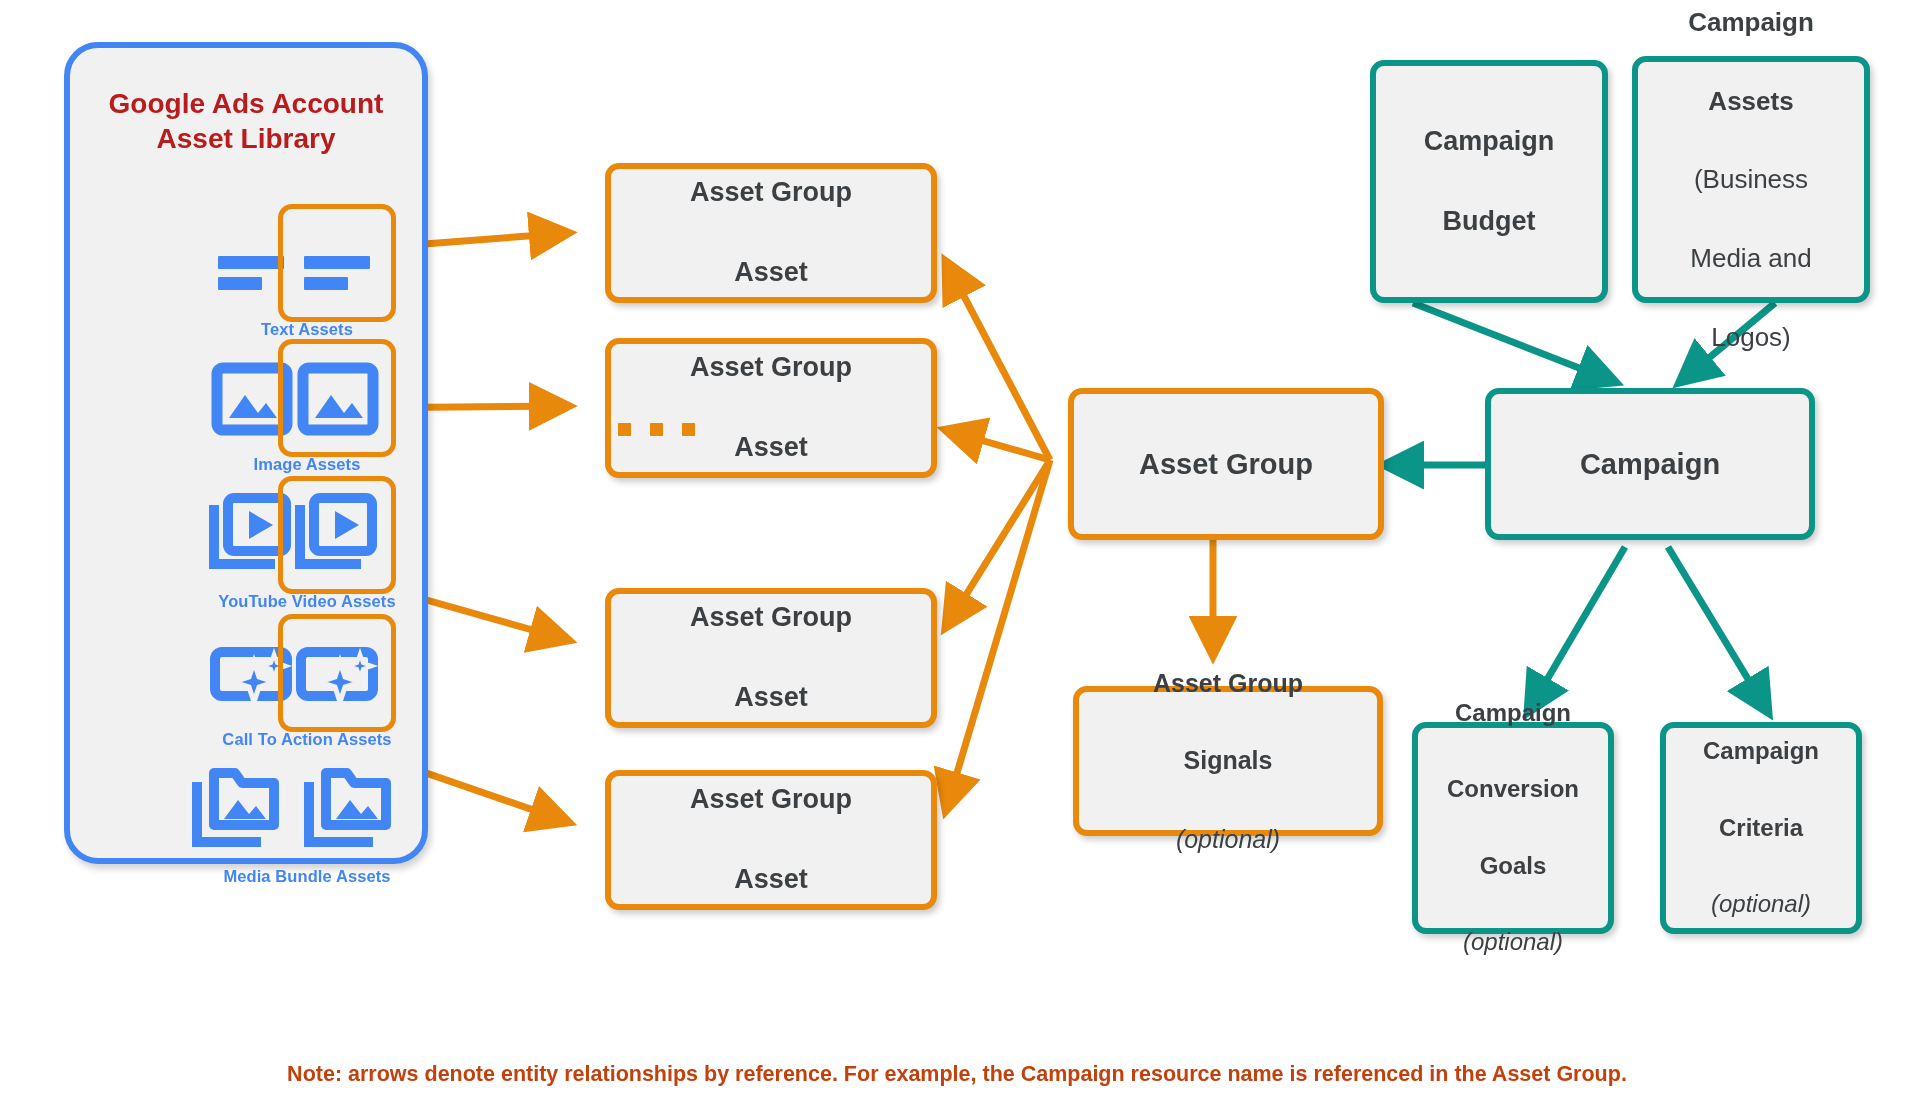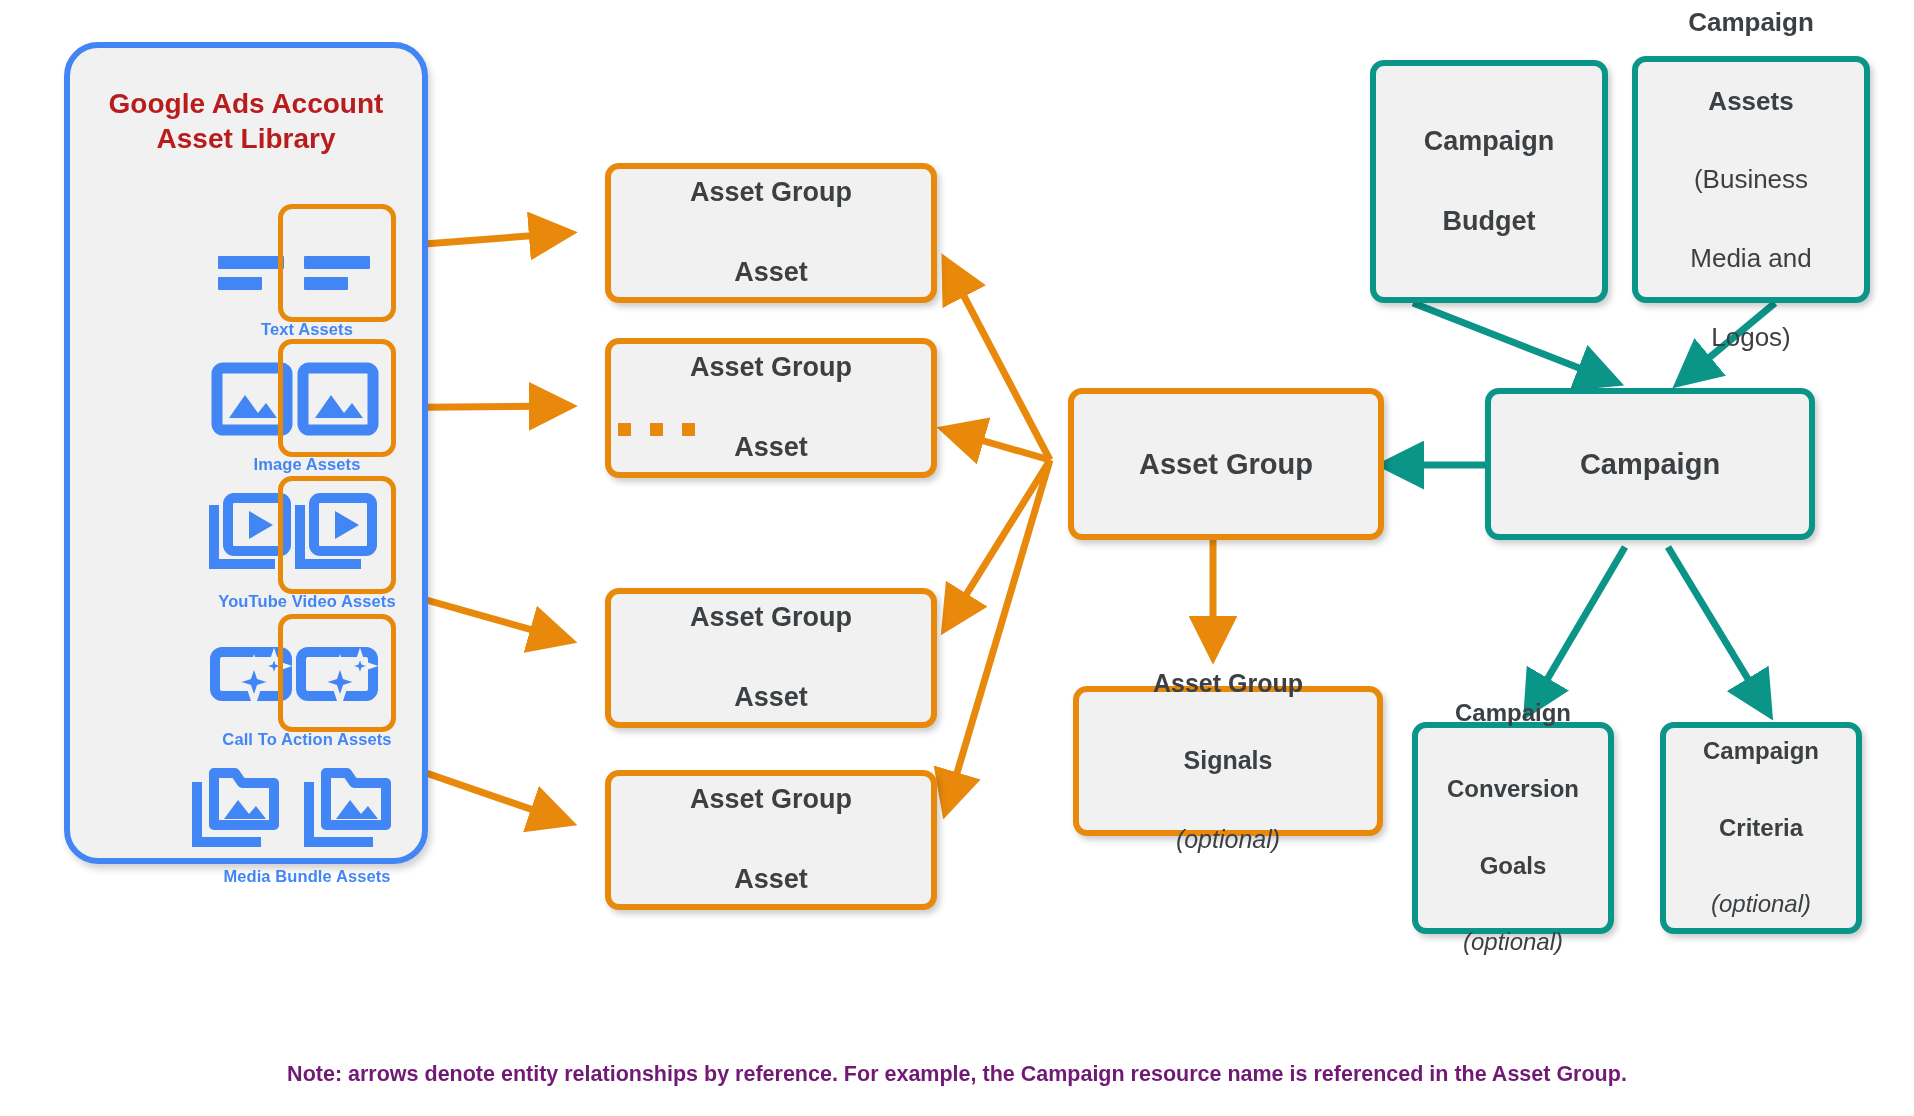--- a/index.html
+++ b/index.html
@@ -54,21 +54,21 @@
   .mb-row .icon-a{left:70px;}
   .mb-row .icon-b{left:182px;}
 
   
   #agdots{position:absolute;left:618px;top:423px;display:flex;gap:19px;z-index:3;}
   #agdots span{width:13px;height:13px;background:#e8890c;display:block;}
 
   
   #footnote{
     position:absolute;left:0;right:0;top:1062px;text-align:center;
-    font-size:21.5px;font-weight:bold;color:#701a75;
+    font-size:21.5px;font-weight:bold;color:#c2410c;
   }
 </style>
 </head>
 <body>
 
 <div id="canvas">
 
   <svg id="wires" viewBox="0 0 1914 1116">
     <defs>
       <marker id="ar-o" markerWidth="7" markerHeight="7" refX="5.6" refY="3.5" orient="auto">

